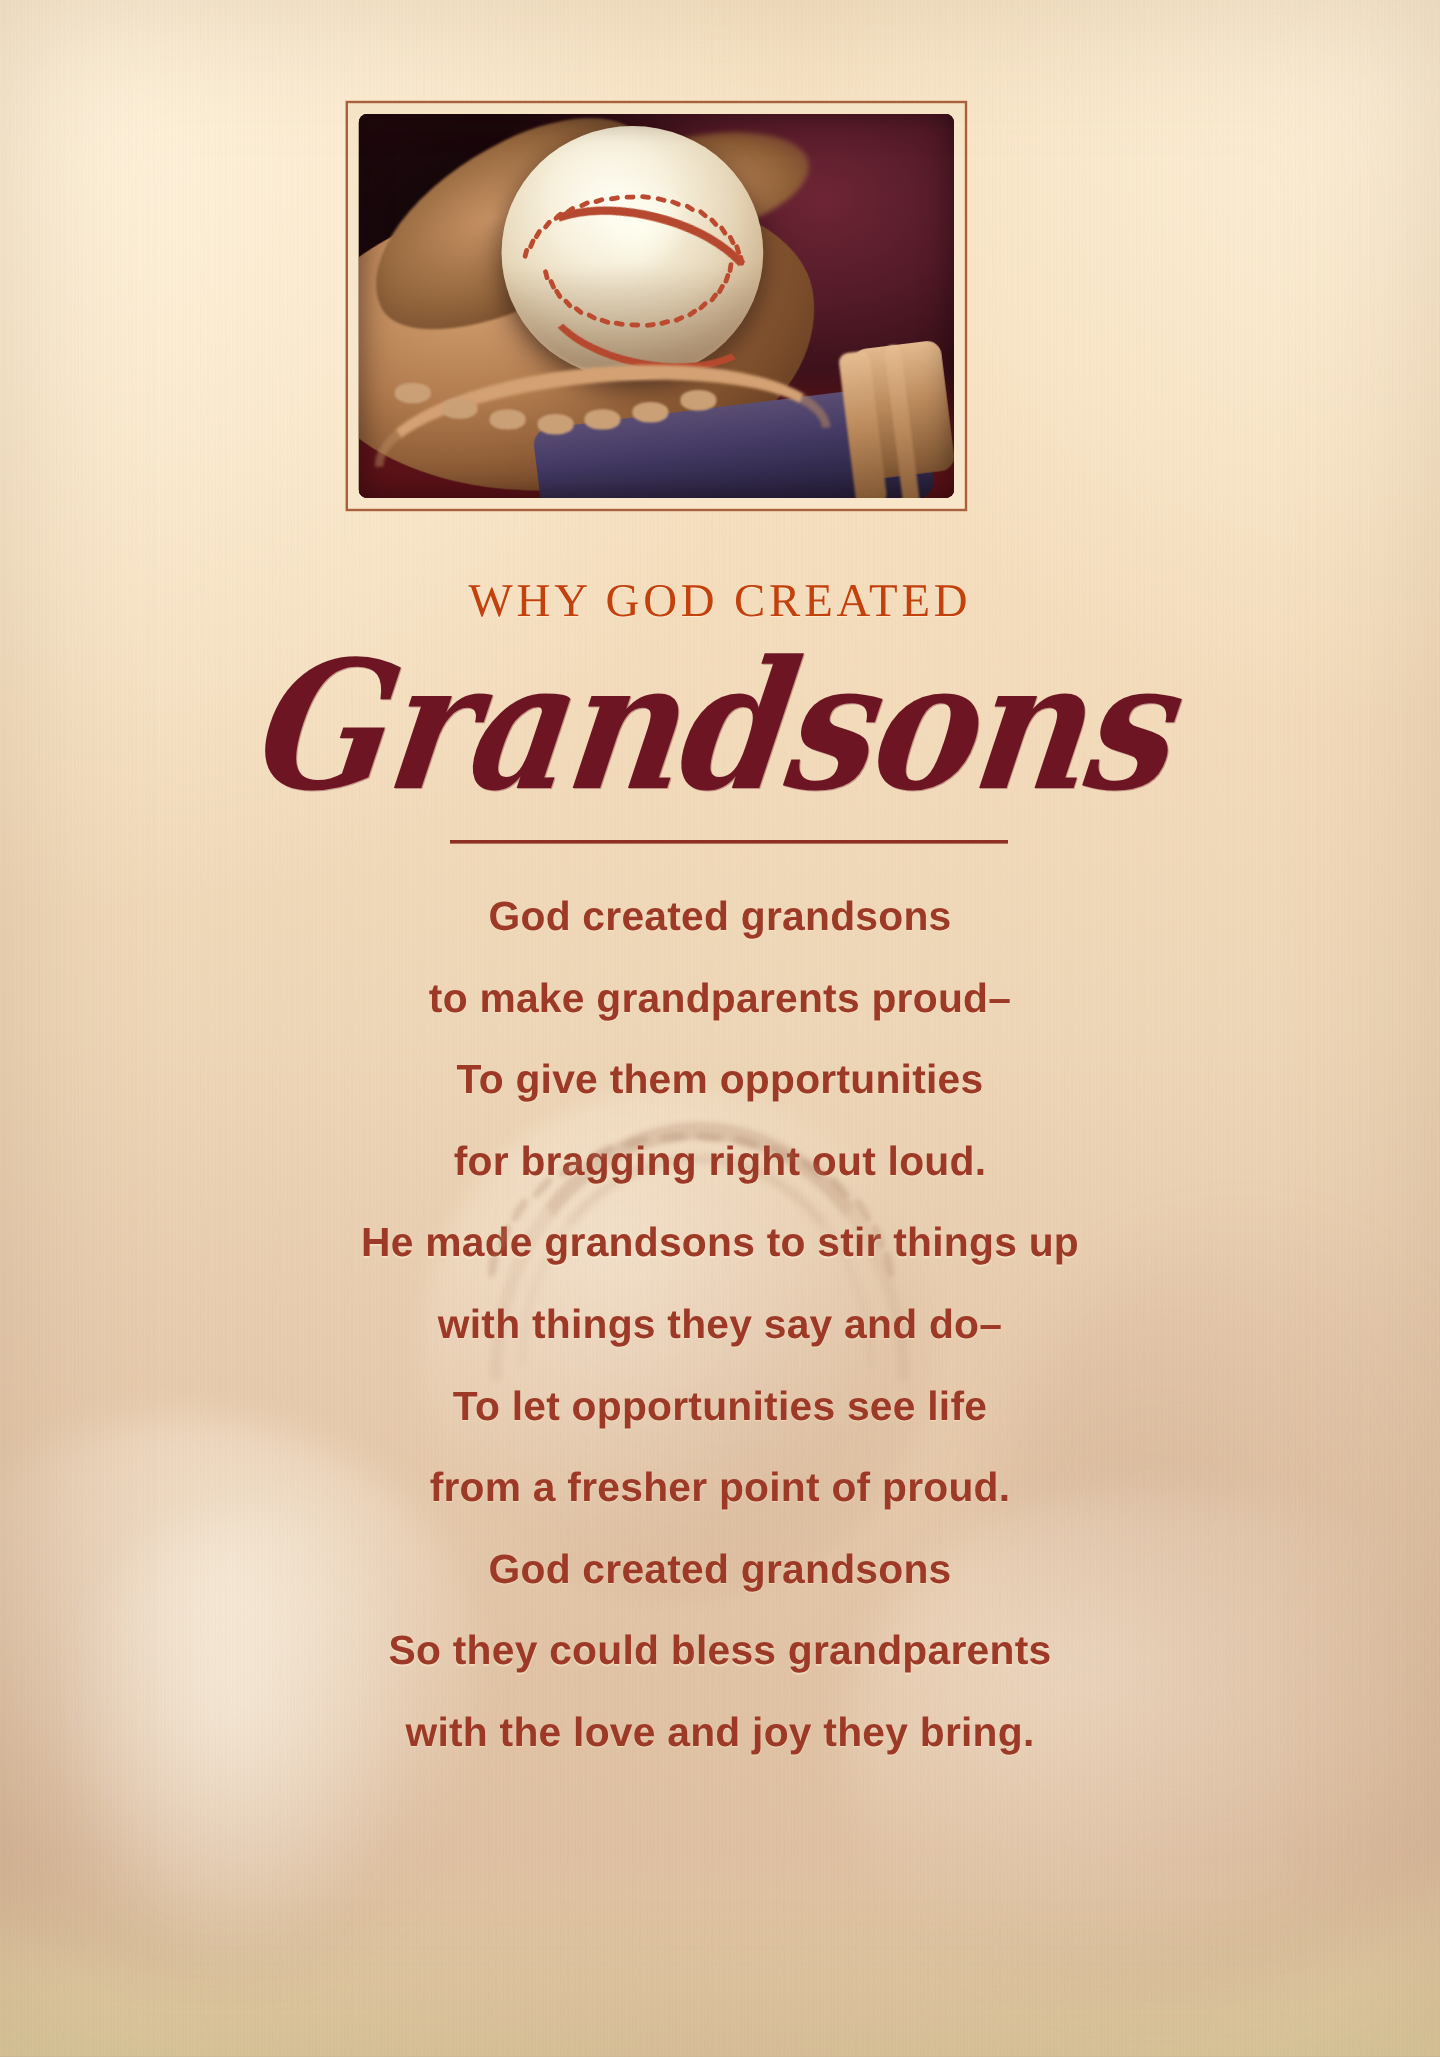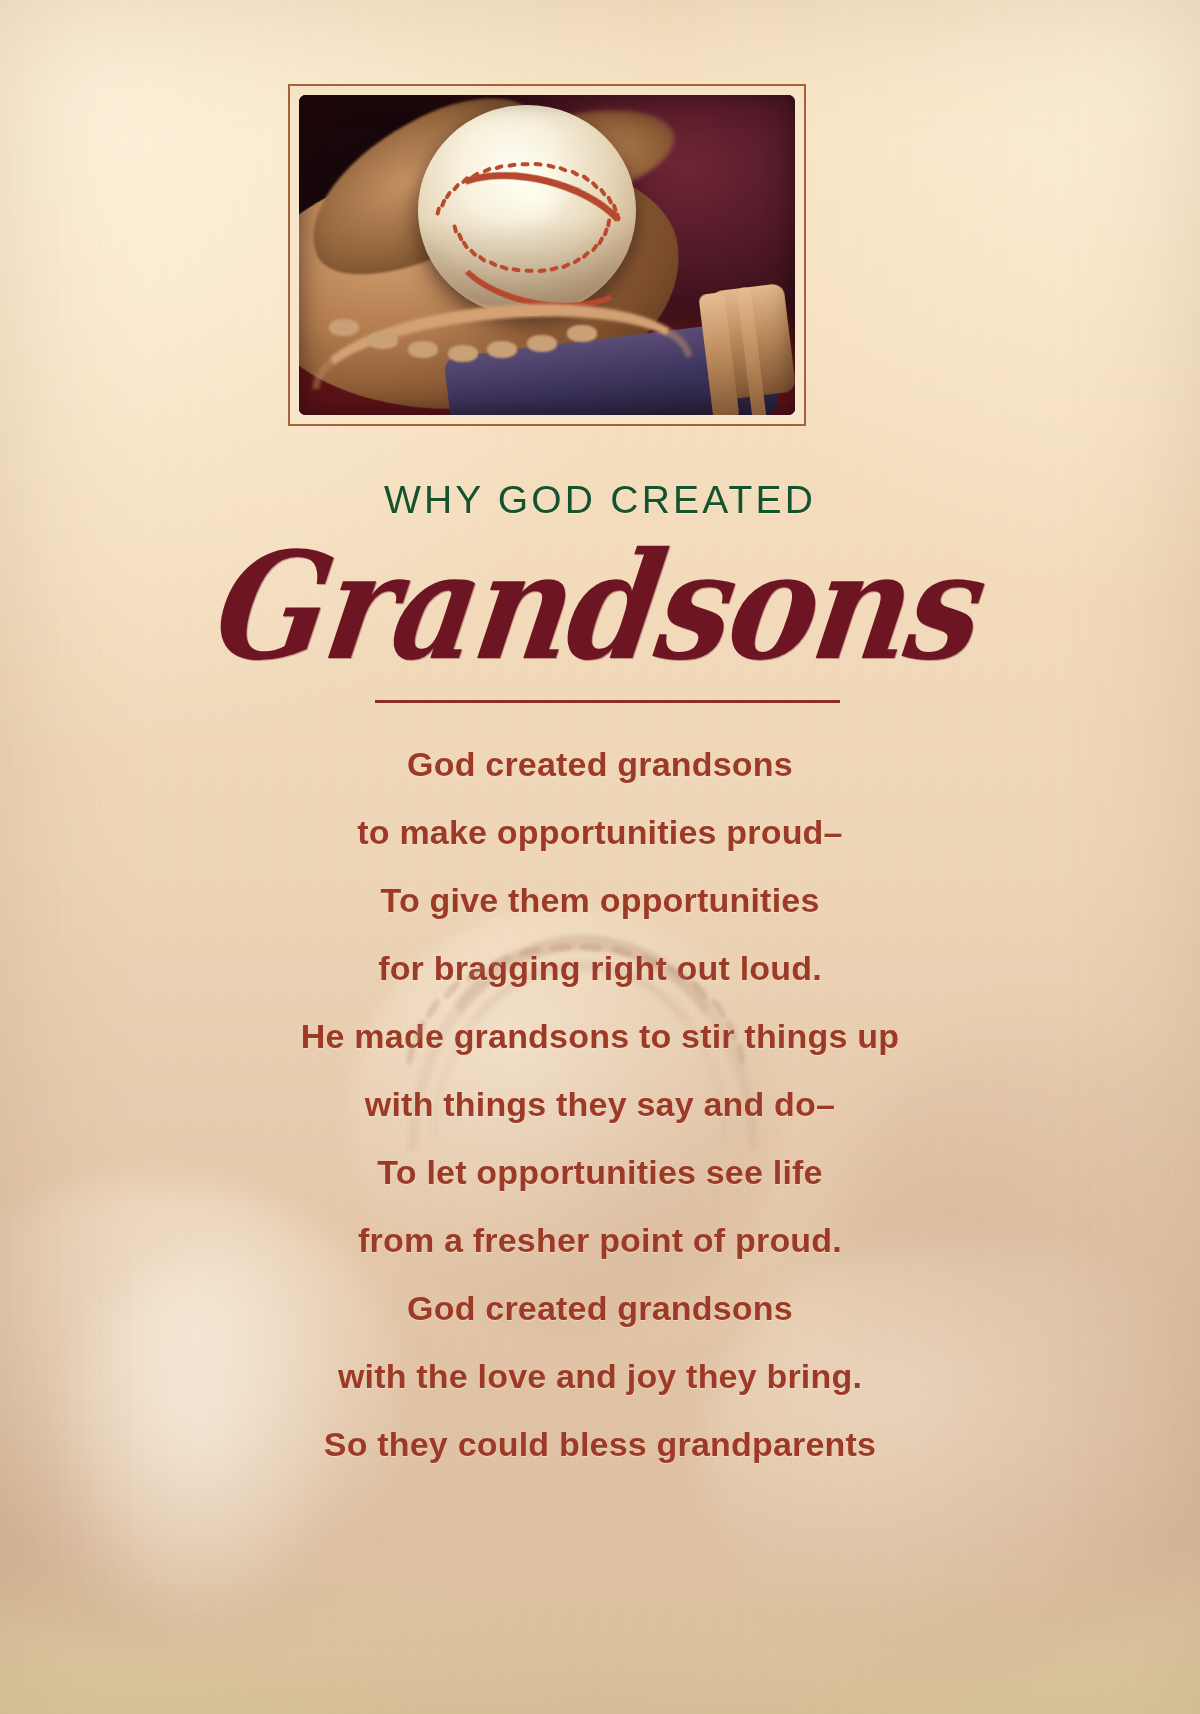--- a/index.html
+++ b/index.html
@@ -341,24 +341,24 @@
     border-radius: 7px;
   }
 
   
   .kicker {
     position: absolute;
     left: 0;
     right: 0;
     top: 478px;
     text-align: center;
-    font-family: Liberation Sans, sans-serif;
+    font-family: Liberation Serif, serif;
     font-size: 39px;
     letter-spacing: 3.2px;
-    color: #14532d;
+    color: #c2410c;
     text-shadow: 0 1px 0 rgba(255,240,215,.7);
   }
 
   .script-wrap {
     position: absolute;
     left: 0;
     right: 0;
     top: 540px;
     text-align: center;
     pointer-events: none;
@@ -494,30 +494,30 @@
   <div class="kicker">WHY GOD CREATED</div>
 
   <div class="script-wrap">
     <span class="script">Grandsons</span>
   </div>
 
   <div class="rule"></div>
 
   <div class="poem">
       <span class="line">God created grandsons</span>
-      <span class="line">to make opportunities proud–</span>
+      <span class="line">to make grandparents proud–</span>
       <span class="line">To give them opportunities</span>
       <span class="line">for bragging right out loud.</span>
       <span class="line">He made grandsons to stir things up</span>
       <span class="line">with things they say and do–</span>
       <span class="line">To let opportunities see life</span>
       <span class="line">from a fresher point of proud.</span>
       <span class="line">God created grandsons</span>
+      <span class="line">So they could bless grandparents</span>
       <span class="line">with the love and joy they bring.</span>
-      <span class="line">So they could bless grandparents</span>
     </div>
 
   <div class="paper-vignette"></div>
 <div class="wm-stitch" style="left: 399.976px; top: 1050.27px; width: 22px; height: 7px; transform: rotate(280.8deg);"></div>
     <div class="wm-stitch" style="left: 408.54px; top: 1026.92px; width: 22px; height: 7px; transform: rotate(291.36deg);"></div>
     <div class="wm-stitch" style="left: 422.404px; top: 1005.21px; width: 22px; height: 7px; transform: rotate(301.92deg);"></div>
     <div class="wm-stitch" style="left: 441.098px; top: 985.856px; width: 22px; height: 7px; transform: rotate(312.48deg);"></div>
     <div class="wm-stitch" style="left: 463.989px; top: 969.525px; width: 22px; height: 7px; transform: rotate(323.04deg);"></div>
     <div class="wm-stitch" style="left: 490.301px; top: 956.766px; width: 22px; height: 7px; transform: rotate(333.6deg);"></div>
     <div class="wm-stitch" style="left: 519.144px; top: 948.012px; width: 22px; height: 7px; transform: rotate(344.16deg);"></div>

